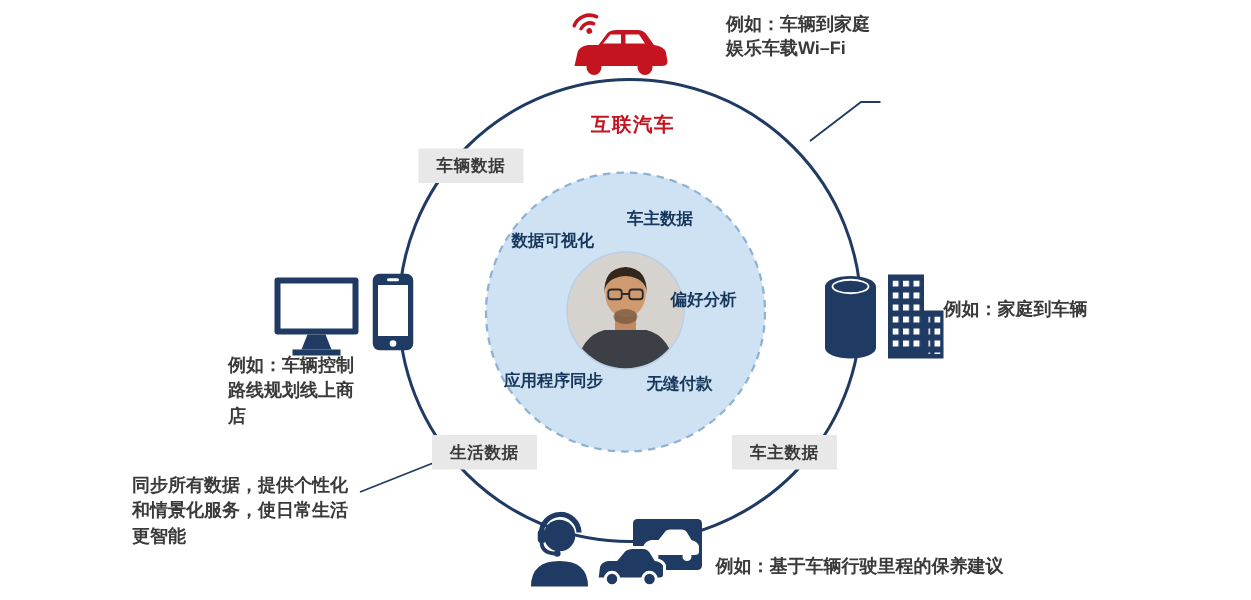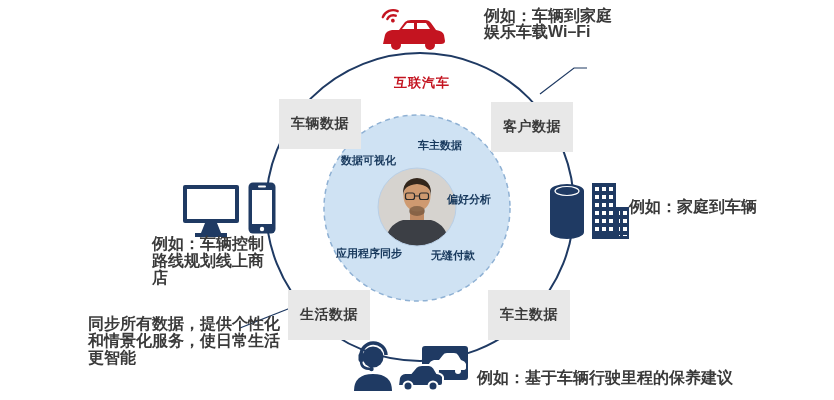--- a/index.html
+++ b/index.html
@@ -3,32 +3,32 @@
 <meta charset="utf-8">
 <style>
   * { margin:0; padding:0; box-sizing:border-box; }
   html,body { background:#fff; }
   body { font-family:"Liberation Sans", sans-serif; }
   .canvas { position:relative; width:834px; height:400px; background:#fff; overflow:hidden; }
   .overlay { position:absolute; left:0; top:0; z-index:1; }
   .icon { position:absolute; z-index:2; }
   .annotation {
     position:absolute; z-index:3;
-    font-size:16px; font-weight:bold; color:#3a3a3a;
+    font-size:12px; font-weight:bold; color:#3a3a3a;
     line-height:17px; white-space:pre-line;
   }
   .feature {
     position:absolute; z-index:3;
     font-size:11px; font-weight:bold; color:#17385c;
   }
   .databox {
     position:absolute; z-index:3;
     background:#e8e8e8; color:#3a3a3a;
-    font-size:14px; font-weight:bold;
-    padding:16px 12px; letter-spacing:0.5px;
+    font-size:11px; font-weight:bold;
+    padding:4px 12px; letter-spacing:0.5px;
   }
   .hub-title {
     position:absolute; z-index:3;
     color:#c41420; font-size:13px; font-weight:bold;
     width:84px; text-align:center; letter-spacing:1px;
   }
 </style>
 </head>
 <body>
 
@@ -115,21 +115,20 @@
     <rect x="26" y="2" width="46" height="34" rx="3" fill="#1f3a63"></rect>
     <path d="M32,26 L33,20 Q34,17 38,16 L43,16 L47,11 Q48,9 51,9 L58,9 Q61,9 62,11 L65,16 Q69,17 70,20 L70,24 Q70,26 67,26 Z" fill="#fff"></path>
     <circle cx="40" cy="27" r="3" fill="#fff"></circle>
     <circle cx="62" cy="27" r="3" fill="#fff"></circle>
     <path d="M2,42 L3,34 Q4,30 9,29 L15,29 L20,23 Q22,21 26,21 L33,21 Q36,21 38,24 L41,29 Q46,30 47,33 L47,39 Q47,42 44,42 Z" fill="#1f3a63" stroke="#fff" stroke-width="2"></path>
     <circle cx="12" cy="42" r="4.5" fill="#1f3a63" stroke="#fff" stroke-width="2"></circle>
     <circle cx="37" cy="42" r="4.5" fill="#1f3a63" stroke="#fff" stroke-width="2"></circle>
   </svg>
 
   <div class="databox" style="left:279px; top:99px;">车辆数据</div>
-  <div class="databox" style="left:491px; top:102px;">客户数据</div>
   <div class="databox" style="left:288px; top:290px;text-align:center;">生活数据</div>
   <div class="databox" style="left:488px; top:290px;">车主数据</div>
 
   <div class="feature" style="left:341px; top:153px;">数据可视化</div>
   <div class="feature" style="left:418px; top:138px;">车主数据</div>
   <div class="feature" style="left:447px; top:192px;">偏好分析</div>
   <div class="feature" style="left:431px; top:248px;">无缝付款</div>
   <div class="feature" style="left:336px; top:246px;">应用程序同步</div>
 
   <div class="annotation" style="left:484px; top:8px; line-height:16px;">例如：车辆到家庭

